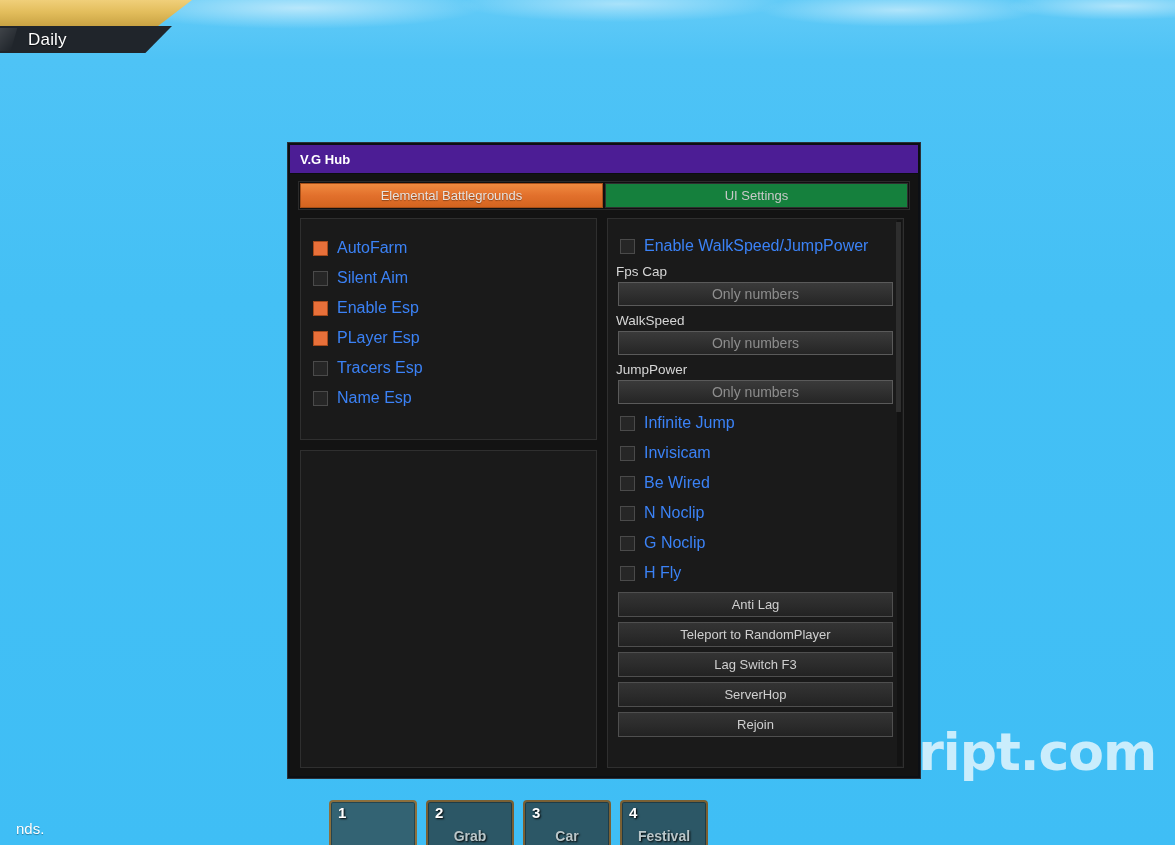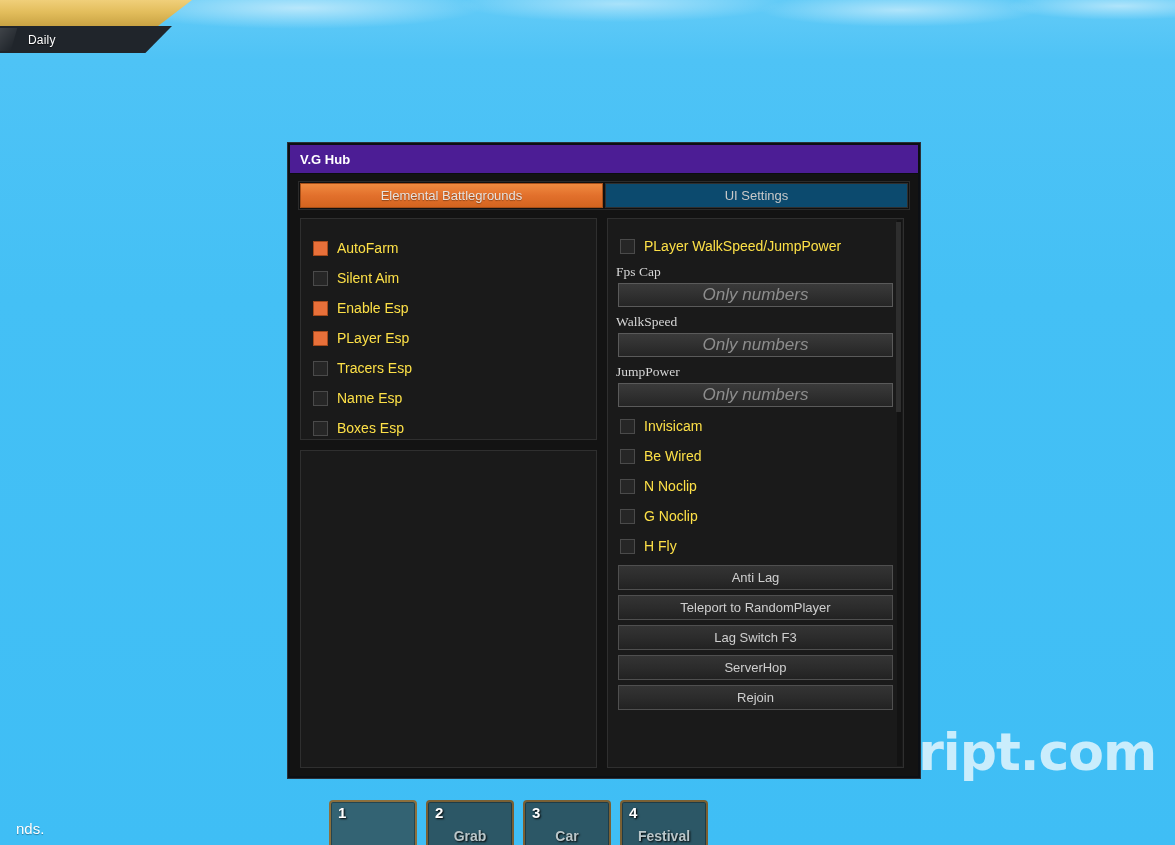--- a/index.html
+++ b/index.html
@@ -20,21 +20,21 @@
   
   #gold-bar{position:absolute;left:-20px;top:0;width:212px;height:26px;
     background:linear-gradient(180deg,#f0cf7a 0%,#e3be5d 45%,#c9a343 100%);
     clip-path:polygon(0 0,100% 0,84% 100%,0 100%);}
   #daily-tab{position:absolute;left:-18px;top:26px;width:190px;height:27px;
     background:#20252b;clip-path:polygon(0 0,100% 0,86% 100%,0 100%);
     display:flex;align-items:center;}
   #daily-tab .sheen{position:absolute;left:6px;top:2px;width:26px;height:23px;
     background:linear-gradient(120deg,rgba(255,255,255,.18),rgba(255,255,255,0));
     transform:skewX(-16deg);}
-  #daily-label{color:#fff;font-size:12px;margin-left:46px;letter-spacing:.2px;
+  #daily-label{color:#fff;font-size:17px;margin-left:46px;letter-spacing:.2px;
     text-shadow:0 1px 1px rgba(0,0,0,.7);}
   
   #chat-text{position:absolute;left:0px;top:820px;color:#fff;font-size:15px;
     text-shadow:0 1px 1px rgba(0,0,0,.35);padding-left:16px;}
   
   #watermark{position:absolute;left:765px;top:722px;font-size:52px;font-weight:bold;
     color:rgba(255,255,255,.72);letter-spacing:-1px;
     font-family:"DejaVu Sans", sans-serif;}
   
   #hotbar{position:absolute;left:329px;top:800px;display:flex;gap:9px;}
@@ -52,40 +52,40 @@
   #titlebar{height:28px;background:#4c1d95;display:flex;align-items:center;
     border-bottom:1px solid #0b0d10;}
   #title-text{color:#ffffff;font-size:13px;font-weight:bold;margin-left:10px;}
   #tabbar{display:flex;margin:7px 8px 0 8px;height:27px;
     background:#101010;border:1px solid #2b2b2b;}
   .tab{flex:1;display:flex;align-items:center;justify-content:center;
     font-size:13px;color:#c9c9c9;}
   .tab.active{background:linear-gradient(180deg,#f08a3f 0%,#e2702c 50%,#d3641f 100%);
     color:#e8e2de;border:1px solid #a74f18;margin:1px;
     text-shadow:0 1px 1px rgba(0,0,0,.35);}
-  .tab.inactive{background:#0c4a6e;border:1px solid #2f2f2f;margin:1px;}
+  .tab.inactive{background:#15803d;border:1px solid #2f2f2f;margin:1px;}
   #columns{display:flex;gap:10px;padding:8px 10px 0 10px;height:558px;box-sizing:border-box;}
   .col{width:297px;display:flex;flex-direction:column;gap:10px;}
   .panel{background:#1a1a1a;border:1px solid #2f2f2f;box-sizing:border-box;
     position:relative;}
   #left-panel-1{height:222px;padding:14px 0 0 0;}
   #left-panel-2{flex:1;}
   #right-panel{height:100%;padding:12px 0 0 0;overflow:hidden;position:relative;}
   
   .cbrow{display:flex;align-items:center;height:30px;padding-left:12px;}
   .cbox{width:13px;height:13px;border:1px solid #4a4a4a;background:#262626;
     margin-right:9px;flex:none;}
   .cbox.on{background:#e8703a;border-color:#a64a1c;}
-  .cblabel{color:#fde047;font-size:14px;}
-  
-  .fieldlabel{color:#d6d6d6;font-size:13.5px;padding:3px 0 3px 8px;font-family:Liberation Serif, serif;}
+  .cblabel{color:#3b82f6;font-size:16px;}
+  
+  .fieldlabel{color:#d6d6d6;font-size:13.5px;padding:3px 0 3px 8px;}
   .inputbox{height:22px;margin:0 10px 4px 10px;
     background:linear-gradient(180deg,#3a3a3a 0%,#303030 50%,#252525 100%);
     border:1px solid #5a5a5a;display:flex;align-items:center;justify-content:center;}
-  .inputbox .ph{color:#8d8d8d;font-size:17px;font-style:italic;}
+  .inputbox .ph{color:#8d8d8d;font-size:14px;}
   
   .btn{height:23px;margin:4px 10px 5px 10px;
     background:linear-gradient(180deg,#343434 0%,#2b2b2b 55%,#222 100%);
     border:1px solid #4f4f4f;display:flex;align-items:center;justify-content:center;
     color:#cfcfcf;font-size:13px;}
   
   .scrolltrack{position:absolute;right:1px;top:1px;bottom:1px;width:5px;background:#131313;}
   .scrollthumb{position:absolute;right:1px;top:2px;width:5px;height:190px;background:#2e2e2e;}
 </style>
 </head>
@@ -151,50 +151,50 @@
             <span class="cblabel">PLayer Esp</span>
           </div>
           <div class="cbrow">
             <span class="cbox"></span>
             <span class="cblabel">Tracers Esp</span>
           </div>
           <div class="cbrow">
             <span class="cbox"></span>
             <span class="cblabel">Name Esp</span>
           </div>
-          <div class="cbrow">
-            <span class="cbox"></span>
-            <span class="cblabel">Boxes Esp</span>
-          </div>
         </div>
       <div class="panel" id="left-panel-2"></div>
     </div>
     <div class="col">
       <div class="panel" id="right-panel">
           <div class="cbrow">
             <span class="cbox"></span>
-            <span class="cblabel">PLayer WalkSpeed/JumpPower</span>
+            <span class="cblabel">Enable WalkSpeed/JumpPower</span>
           </div>
         <div class="scrolltrack">
           <div class="scrollthumb"></div>
         </div>
       <div class="fieldlabel">Fps Cap</div>
           <div class="inputbox">
             <span class="ph">Only numbers</span>
           </div>
           <div class="fieldlabel">WalkSpeed</div>
           <div class="inputbox">
             <span class="ph">Only numbers</span>
           </div>
           <div class="fieldlabel">JumpPower</div>
           <div class="inputbox">
             <span class="ph">Only numbers</span>
           </div>
           <div class="cbrow">
             <span class="cbox"></span>
+            <span class="cblabel">Infinite Jump</span>
+          </div>
+          <div class="cbrow">
+            <span class="cbox"></span>
             <span class="cblabel">Invisicam</span>
           </div>
           <div class="cbrow">
             <span class="cbox"></span>
             <span class="cblabel">Be Wired</span>
           </div>
           <div class="cbrow">
             <span class="cbox"></span>
             <span class="cblabel">N Noclip</span>
           </div>

